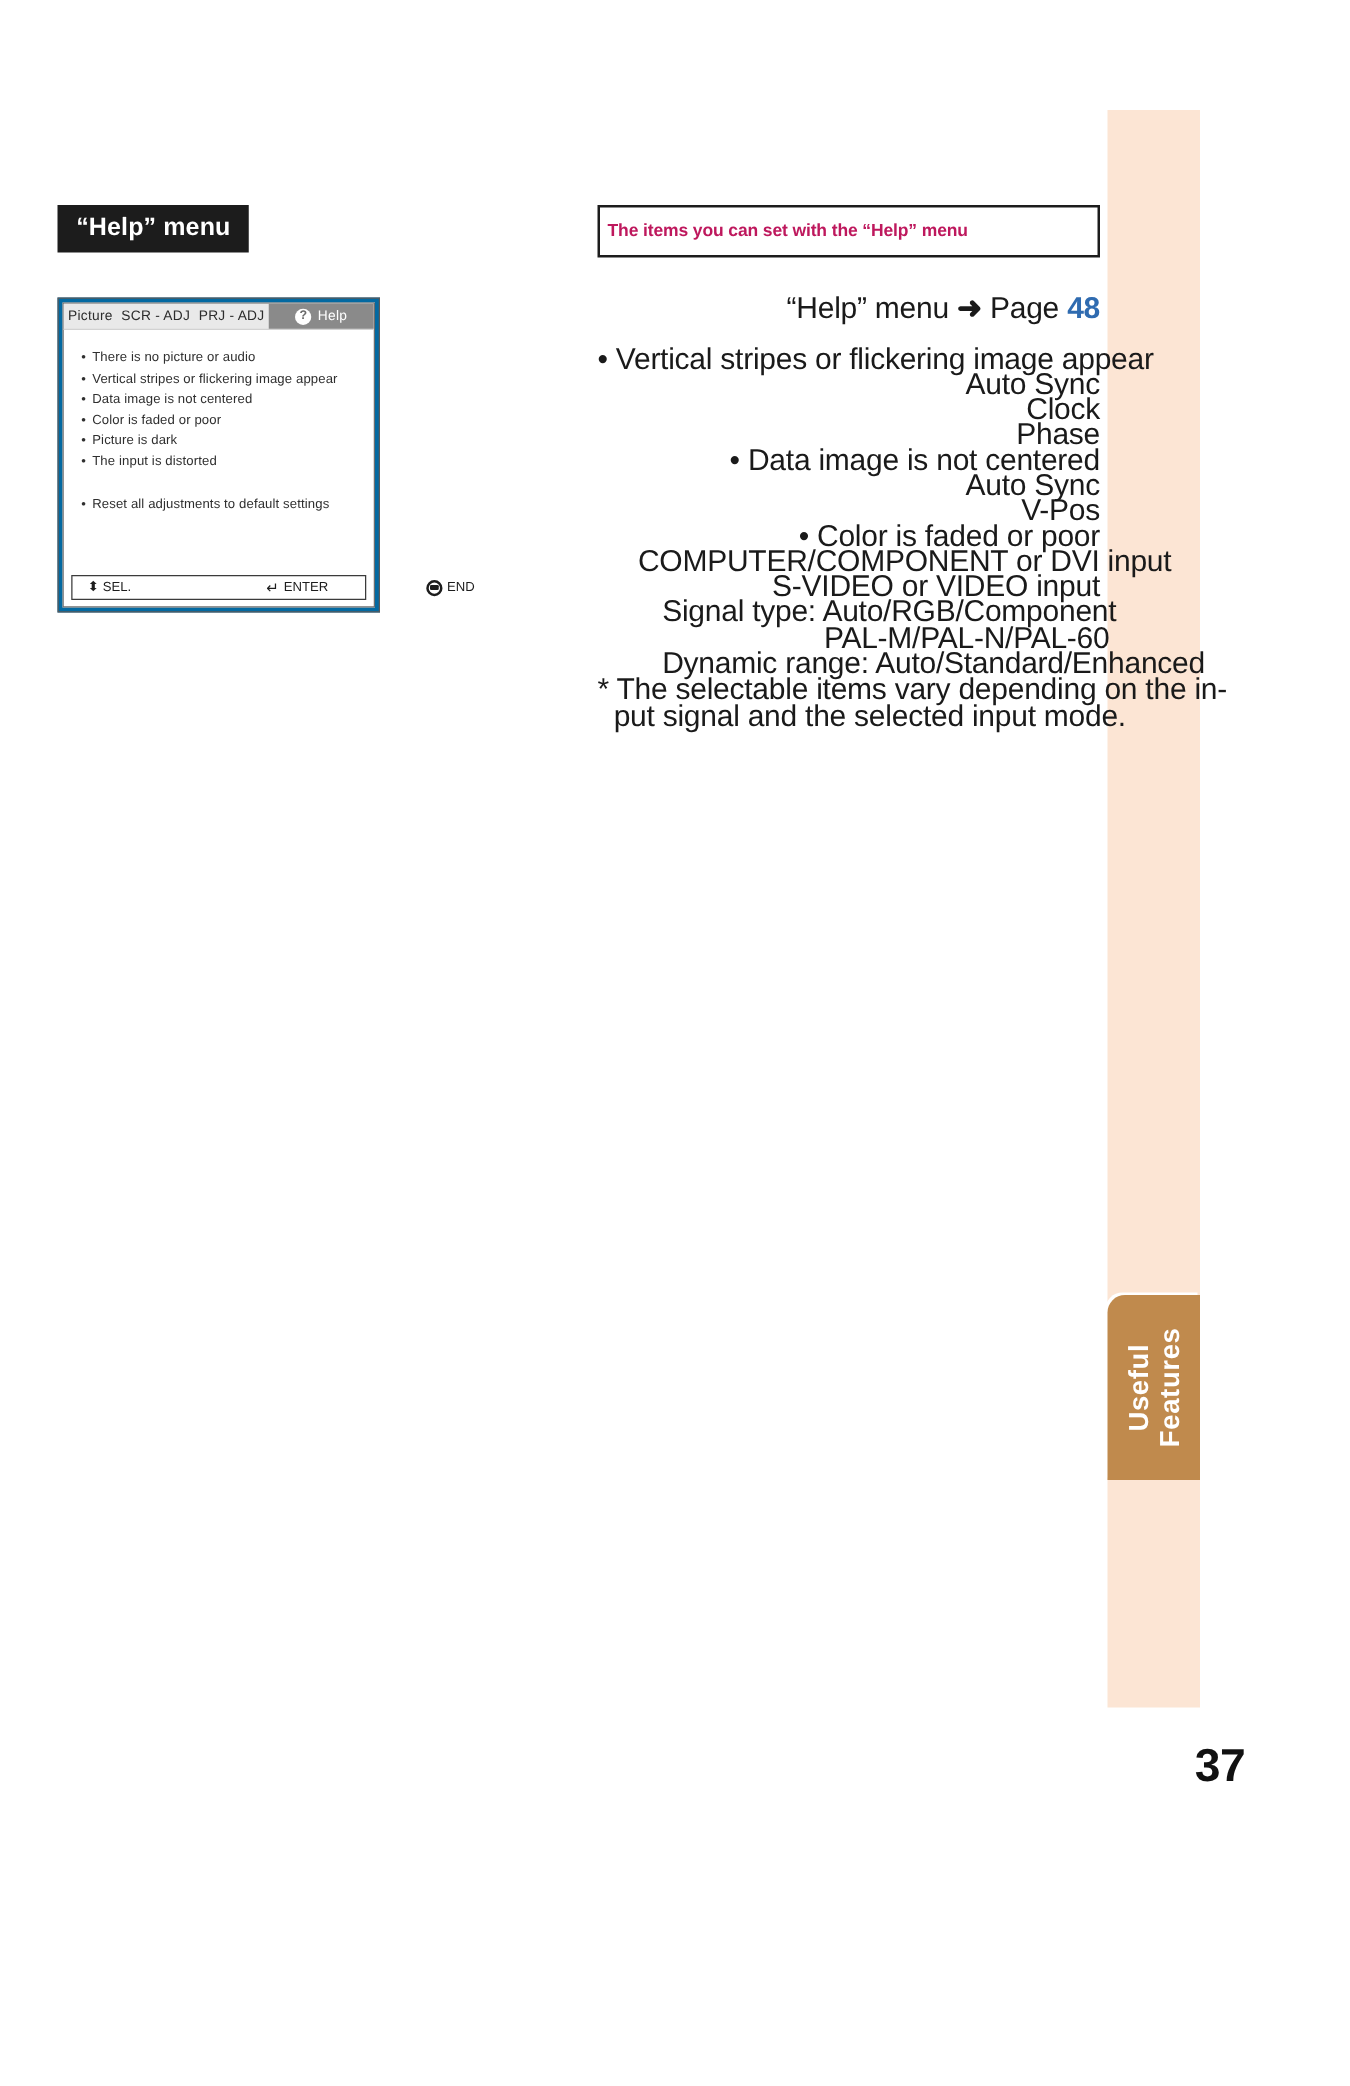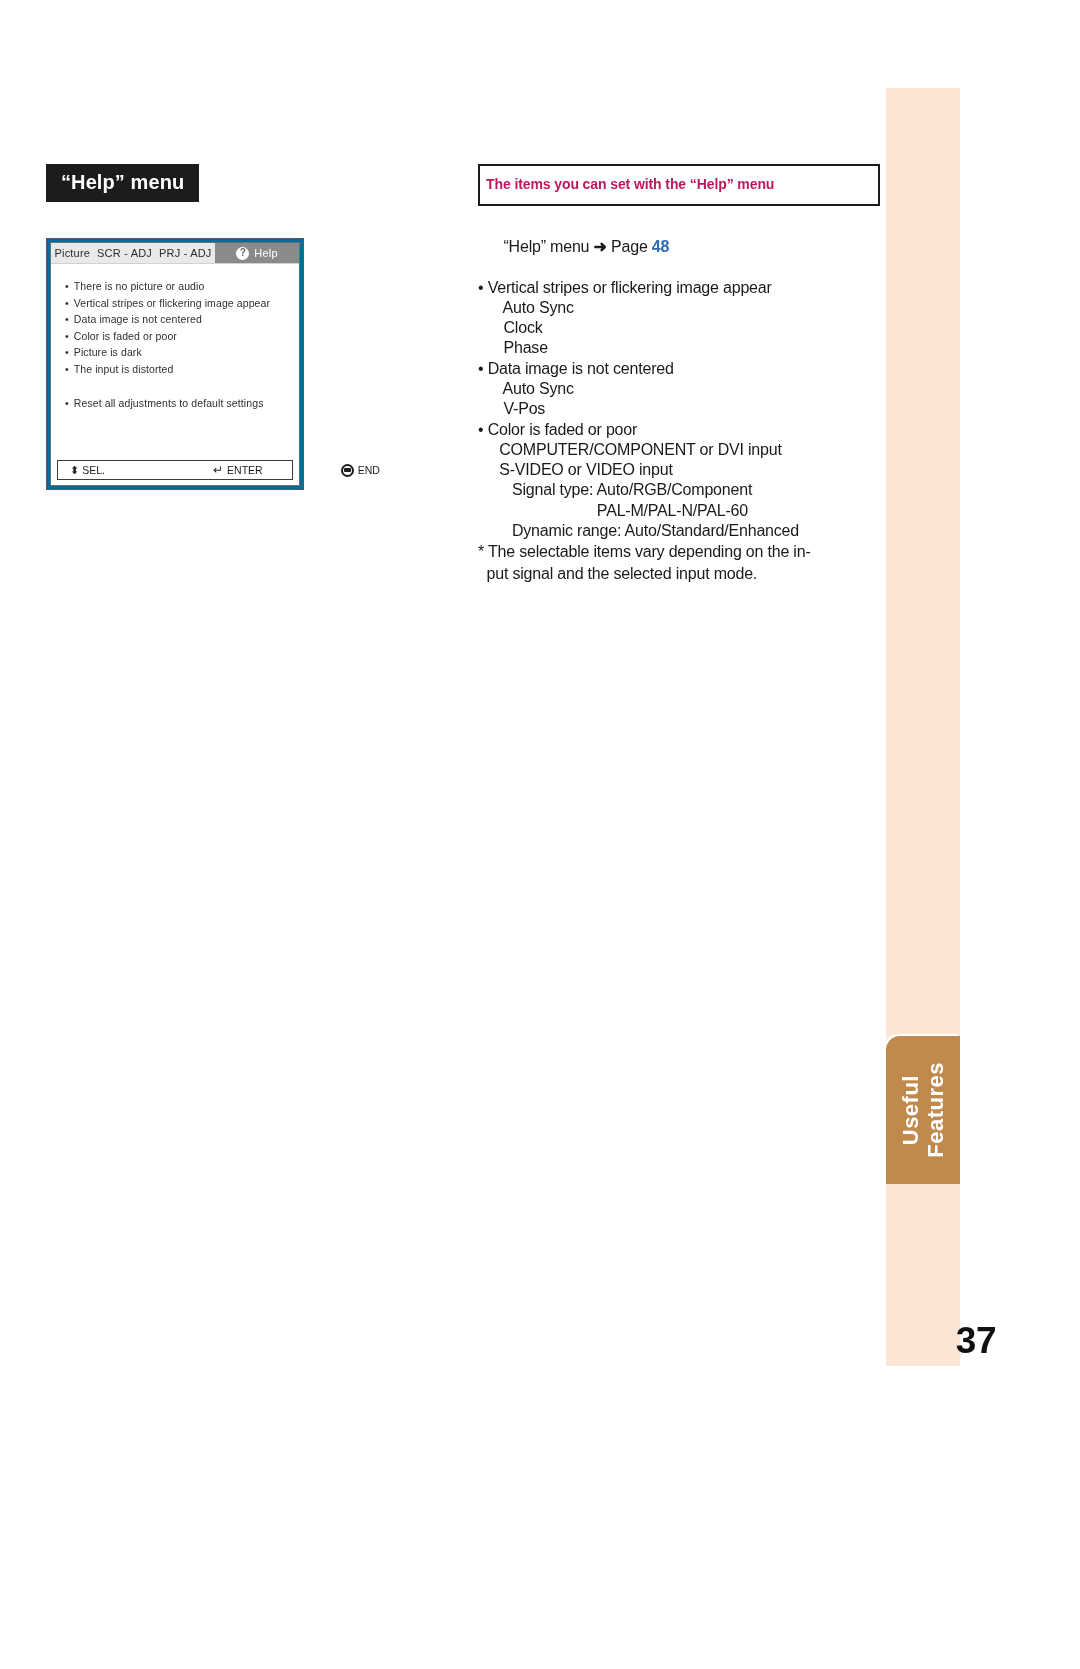--- a/index.html
+++ b/index.html
@@ -50,21 +50,21 @@
     writing-mode: vertical-rl;
     text-orientation: mixed;
     transform: rotate(180deg);
     white-space: nowrap;
     line-height: 1.05;
   }
 
   
   #page-number {
     position: absolute;
-    right: 84px; top: 1320px;
+    right: 84px; top: 1392px;
     font-size: 37px;
     font-weight: bold;
     color: #111;
     letter-spacing: -0.5px;
   }
 
   
   #left-col {
     position: absolute;
     left: 46px; top: 164px;
@@ -185,24 +185,25 @@
     border: 2px solid #1c1c1c;
     padding: 9px 10px 10px 6px;
     font-weight: bold;
     font-size: 14px;
     line-height: 1.33;
     color: #be185d;
     letter-spacing: -0.1px;
   }
   #right-body {
     margin-top: 11px;
-    font-size: 16px;
+    font-size: 24px;
     line-height: 20.3px;
     color: #1a1a1a;
     letter-spacing: -0.2px;
+    text-align: right;
   }
   #right-body .ln { white-space: pre; }
   #right-body .page-ref { color: #2f6bb0; font-weight: bold; }
   #right-body .arrow { font-weight: bold; }
   #right-body .note {
     margin-top: 1px;
     white-space: pre;
   }
 </style>
 </head>

